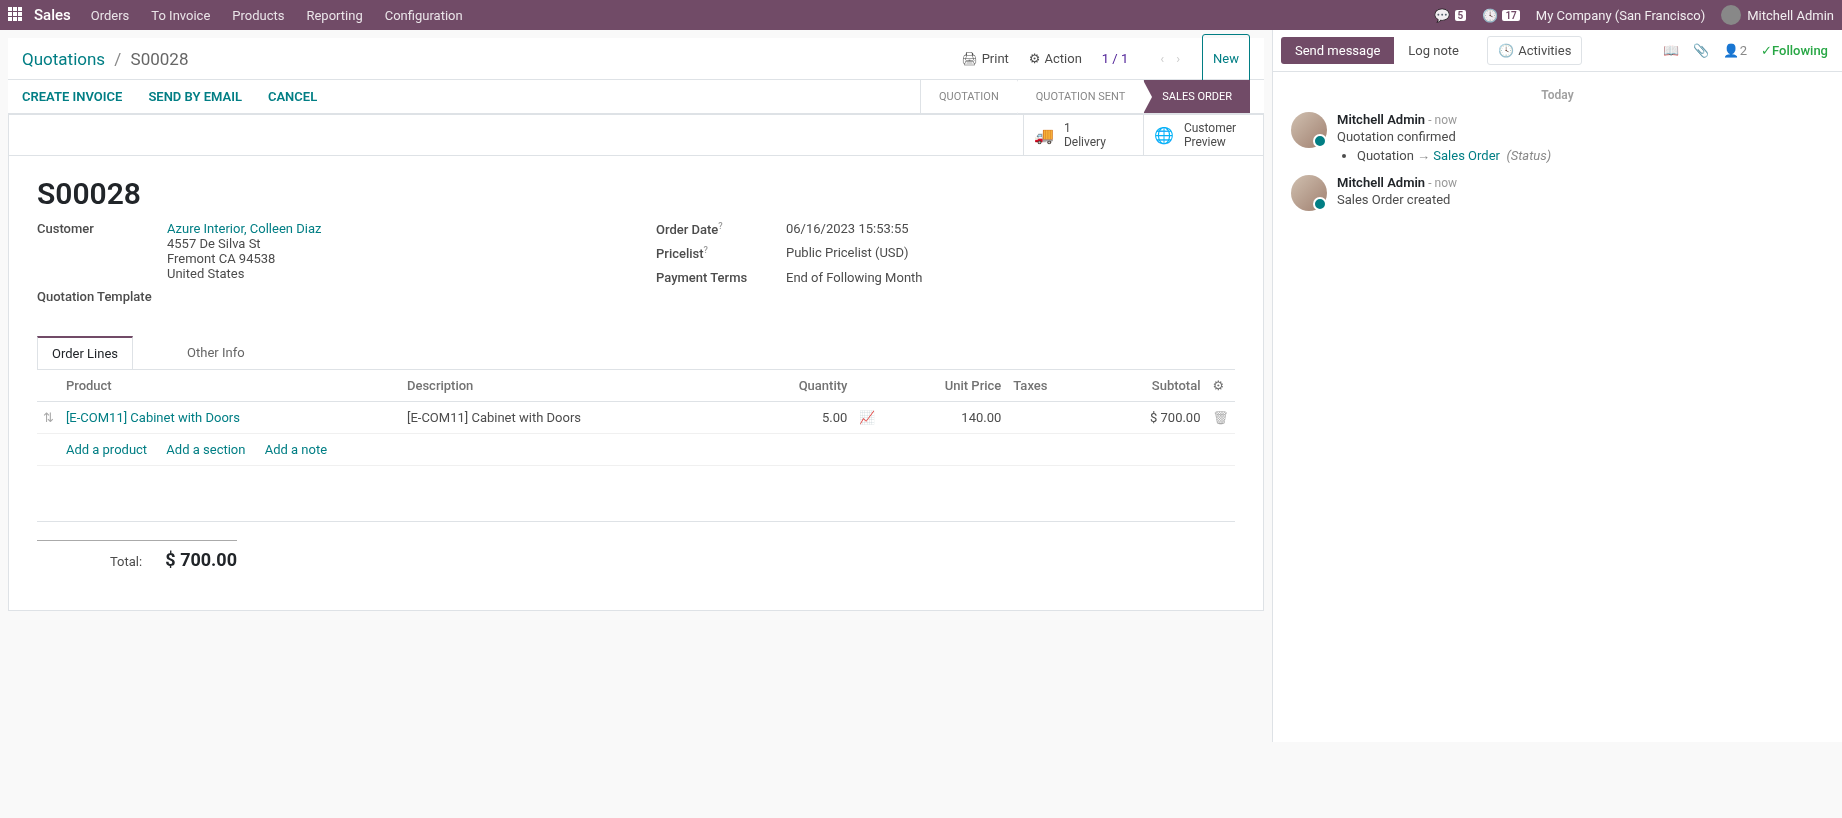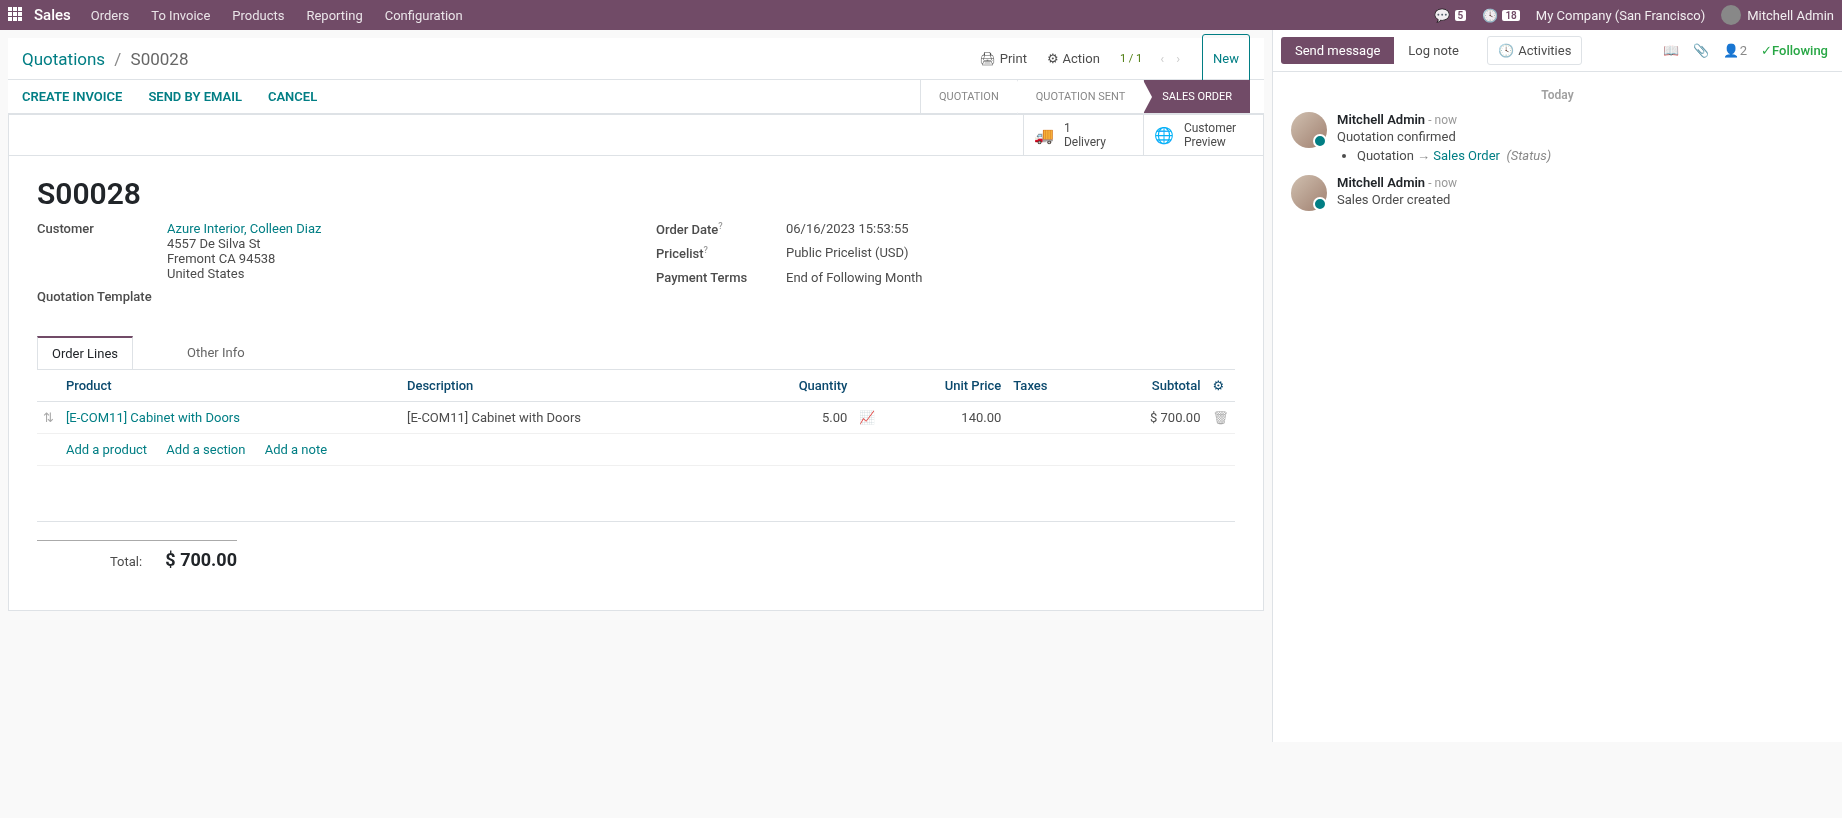--- a/index.html
+++ b/index.html
@@ -15,21 +15,21 @@
 .top-nav .right-item { display:flex; align-items:center; margin-left: 16px; font-size:13px; color:rgba(255,255,255,.9); cursor:pointer; }
 .badge { background:#fff; color:#714b67; border-radius:2px; font-size:10px; padding:0 3px; margin-left:4px; font-weight:600; }
 .avatar-sm { width:20px; height:20px; border-radius:50%; background:#888; margin-right:6px; display:inline-block; }
 
 .control-bar { background:#fff; height:42px; border-bottom:1px solid #dee2e6; display:flex; align-items:center; padding:0 14px; }
 .breadcrumb a { font-size:17px; }
 .breadcrumb .sep { color:#888; margin:0 6px; font-size:17px; }
 .breadcrumb .current { color:#666; font-size:17px; }
 .control-bar .spacer { flex:1; }
 .cp-btn { display:flex; align-items:center; cursor:pointer; margin-right:20px; font-size:13px; color:#4c4c4c; }
-.pager { color:#4d7c0f; font-size:11px; margin-right:8px; }
+.pager { color:#4c1d95; font-size:13px; margin-right:22px; }
 .pager-arrows { color:#ccc; margin:0 10px; letter-spacing:12px; cursor:default;}
 .new-btn { border:1px solid #017e84; color:#017e84; padding:16px 10px; border-radius:3px; cursor:pointer; font-size:13px; }
 
 .status-bar { background:#fff; height:34px; border-bottom:1px solid #dee2e6; display:flex; align-items:center; padding:0 14px; }
 .status-bar .action-link { color:#017e84; font-weight:600; font-size:13px; margin-right:26px; text-transform:uppercase; cursor:pointer; }
 .status-bar .spacer { flex:1; }
 .status-steps { display:flex; height:100%; }
 .status-step { position:relative; padding:0 18px; display:flex; align-items:center; font-size:11px; color:#888; text-transform:uppercase; border-left:1px solid #dee2e6; }
 .status-step.first { border-left:1px solid #dee2e6; }
 .status-step.active { background:#714b67; color:#fff; }
@@ -56,21 +56,21 @@
 .bold { font-weight:700; }
 
 .notebook { padding:0 28px; }
 .tabs { display:flex; margin-top:14px;gap:39px; }
 .tab { padding:8px 14px; border:1px solid #dee2e6; border-bottom:none; font-size:13px; cursor:pointer; background:#fff; color:#666;}
 .tab.active { border-top:2px solid #714b67; color:#212529; }
 .tab.inactive { border-color:transparent; }
 .tab-content { border-top:1px solid #dee2e6; }
 
 table.lines { width:100%; border-collapse:collapse; font-size:13px; }
-table.lines th { text-align:left; font-weight:500; color:#0c4a6e; padding:8px 6px; border-bottom:1px solid #dee2e6; }
+table.lines th { text-align:left; font-weight:500; color:#737373; padding:8px 6px; border-bottom:1px solid #dee2e6; }
 table.lines th.num, table.lines td.num { text-align:right; }
 table.lines td { padding:8px 6px; border-bottom:1px solid #f0f0f0; }
 .line-actions a { margin-right:16px; font-size:13px; }
 
 .terms-row { display:flex; padding:18px 28px 40px; align-items:flex-start; }
 .terms-input { flex:1; color:#999; font-style:italic; font-size:13px; }
 .totals { width:200px; text-align:right; border-top:1px solid #aaa; padding-top:8px; }
 .totals .lbl { color:#4c4c4c; margin-right:20px; }
 .totals .amt { font-size:18px; font-weight:700; color:#212529; }
 
@@ -112,21 +112,21 @@
       <span></span>
     </div>
   <div class="brand">Sales</div>
   <div class="menu-item">Orders</div>
   <div class="menu-item">To Invoice</div>
   <div class="menu-item">Products</div>
   <div class="menu-item">Reporting</div>
   <div class="menu-item">Configuration</div>
   <div class="spacer"></div>
   <div class="right-item">💬<span class="badge">5</span></div>
-  <div class="right-item">🕓<span class="badge">18</span></div>
+  <div class="right-item">🕓<span class="badge">17</span></div>
   <div class="right-item">My Company (San Francisco)</div>
   <div class="right-item">
       <span class="avatar-sm"></span>
       <span>Mitchell Admin</span>
     </div>
 </div>
 
 <div class="main-container">
 <div class="form-area">
 

